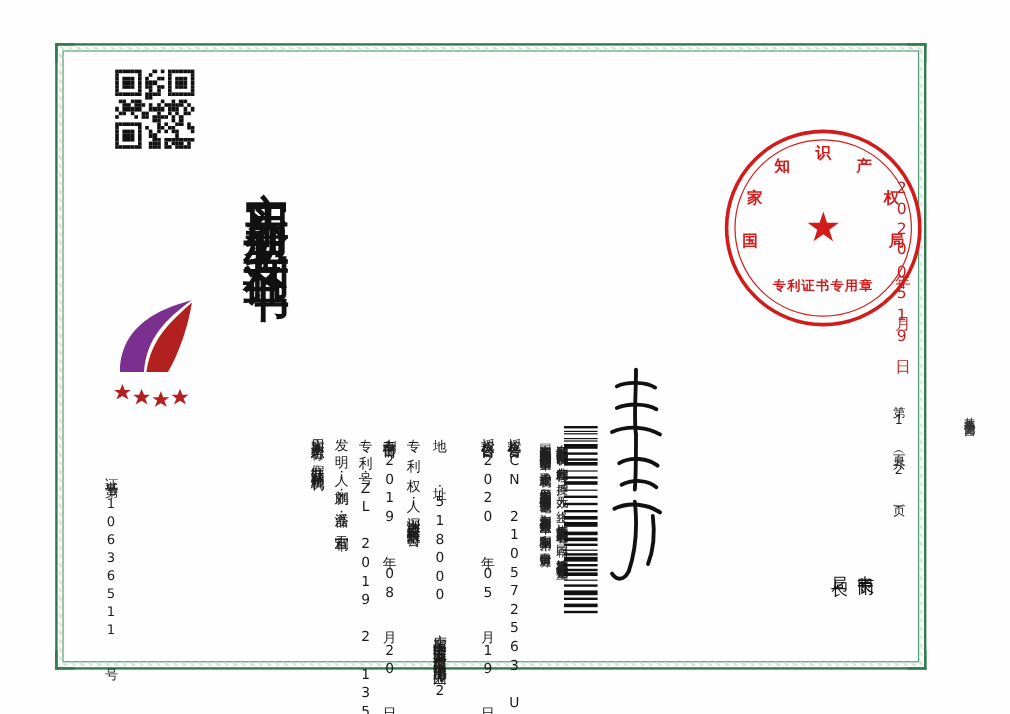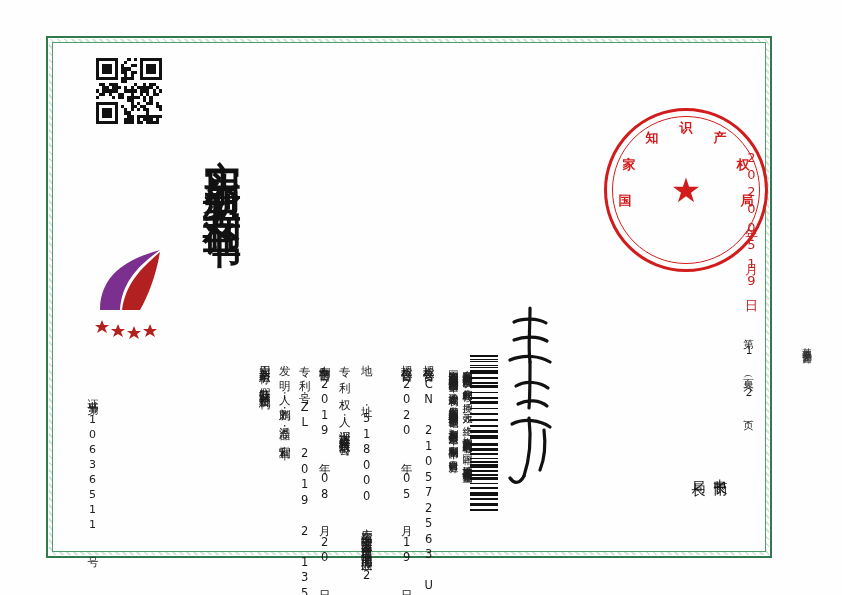--- a/index.html
+++ b/index.html
@@ -617,20 +617,21 @@
     <div class="seal-star">★</div>
     <div class="seal-arc-text" id="seal-arc">
         <span style="transform: rotate(-100deg) translate(0px, -62px) rotate(100deg) translate(-50%, -50%);">国</span>
         <span style="transform: rotate(-66.6667deg) translate(0px, -62px) rotate(66.6667deg) translate(-50%, -50%);">家</span>
         <span style="transform: rotate(-33.3333deg) translate(0px, -62px) rotate(33.3333deg) translate(-50%, -50%);">知</span>
         <span style="transform: rotate(0deg) translate(0px, -62px) rotate(0deg) translate(-50%, -50%);">识</span>
         <span style="transform: rotate(33.3333deg) translate(0px, -62px) rotate(-33.3333deg) translate(-50%, -50%);">产</span>
         <span style="transform: rotate(66.6667deg) translate(0px, -62px) rotate(-66.6667deg) translate(-50%, -50%);">权</span>
         <span style="transform: rotate(100deg) translate(0px, -62px) rotate(-100deg) translate(-50%, -50%);">局</span>
       </div>
+    <div class="seal-bottom">专利证书专用章</div>
   </div>
 
   <div class="seal-date vtext">2020年05月19日</div>
 
   <div class="director vtext">局长</div>
   <div class="director-name vtext">申长雨</div>
 
   <div class="page-no vtext">第 1 页（共 2 页）</div>
   <div class="side-note vtext">其他事项参见背面</div>
 

